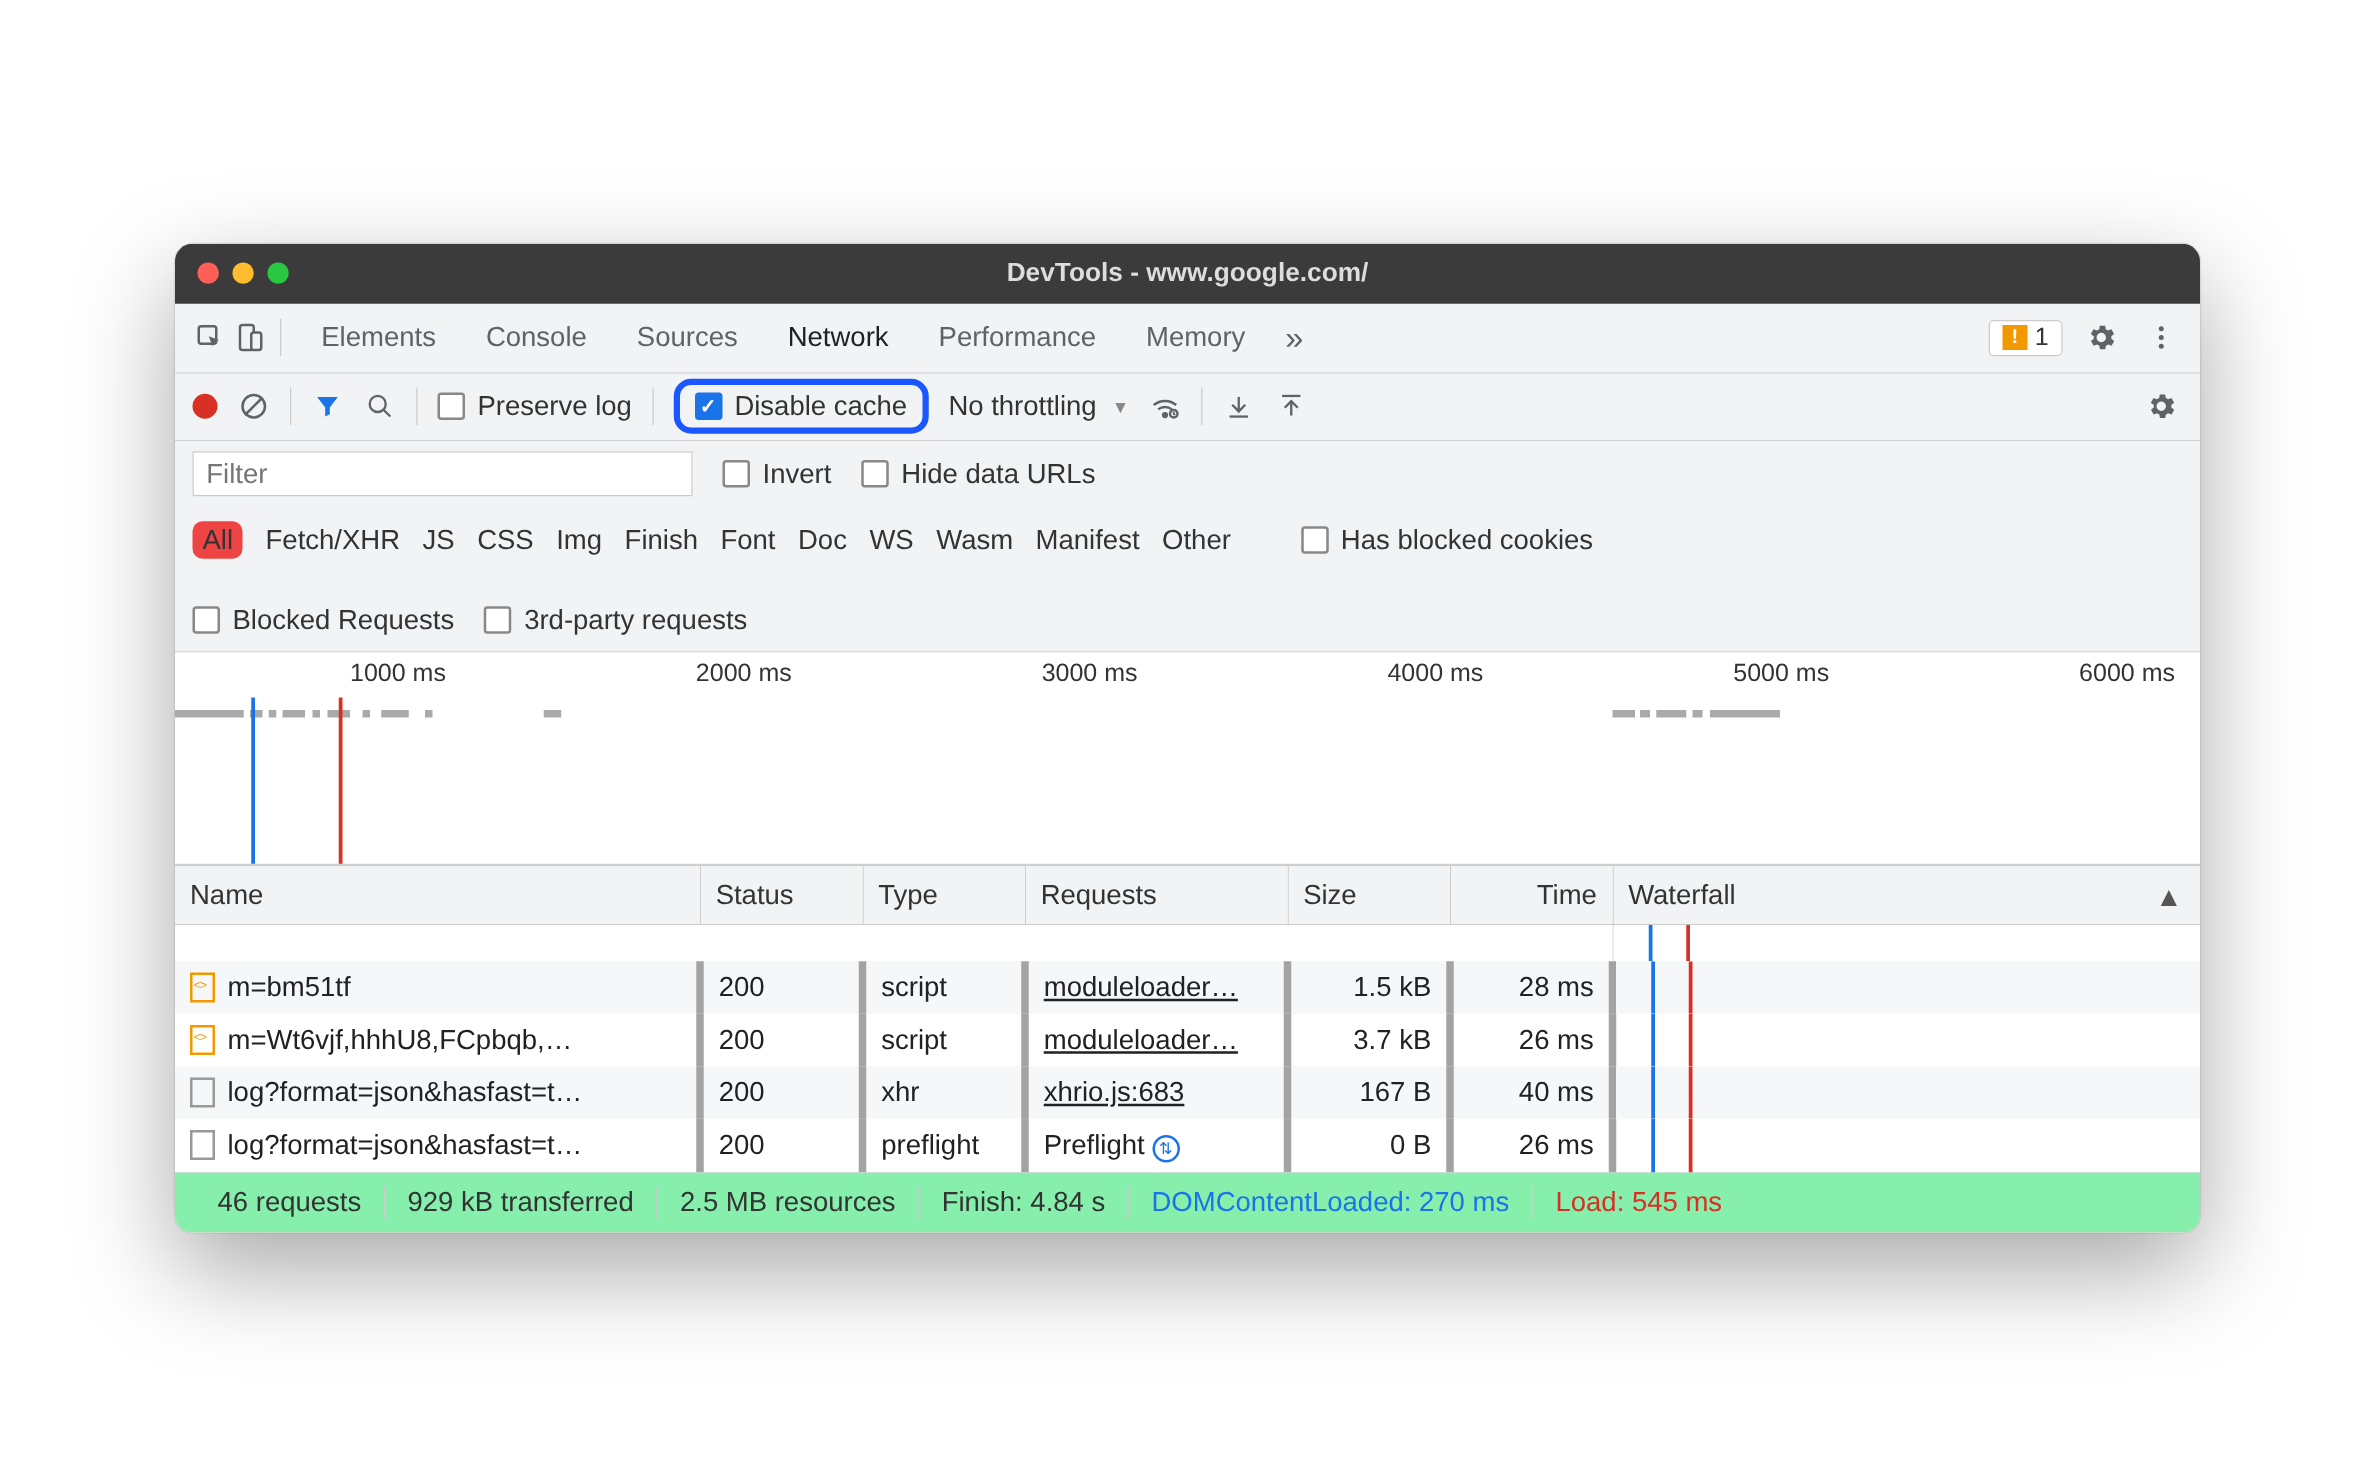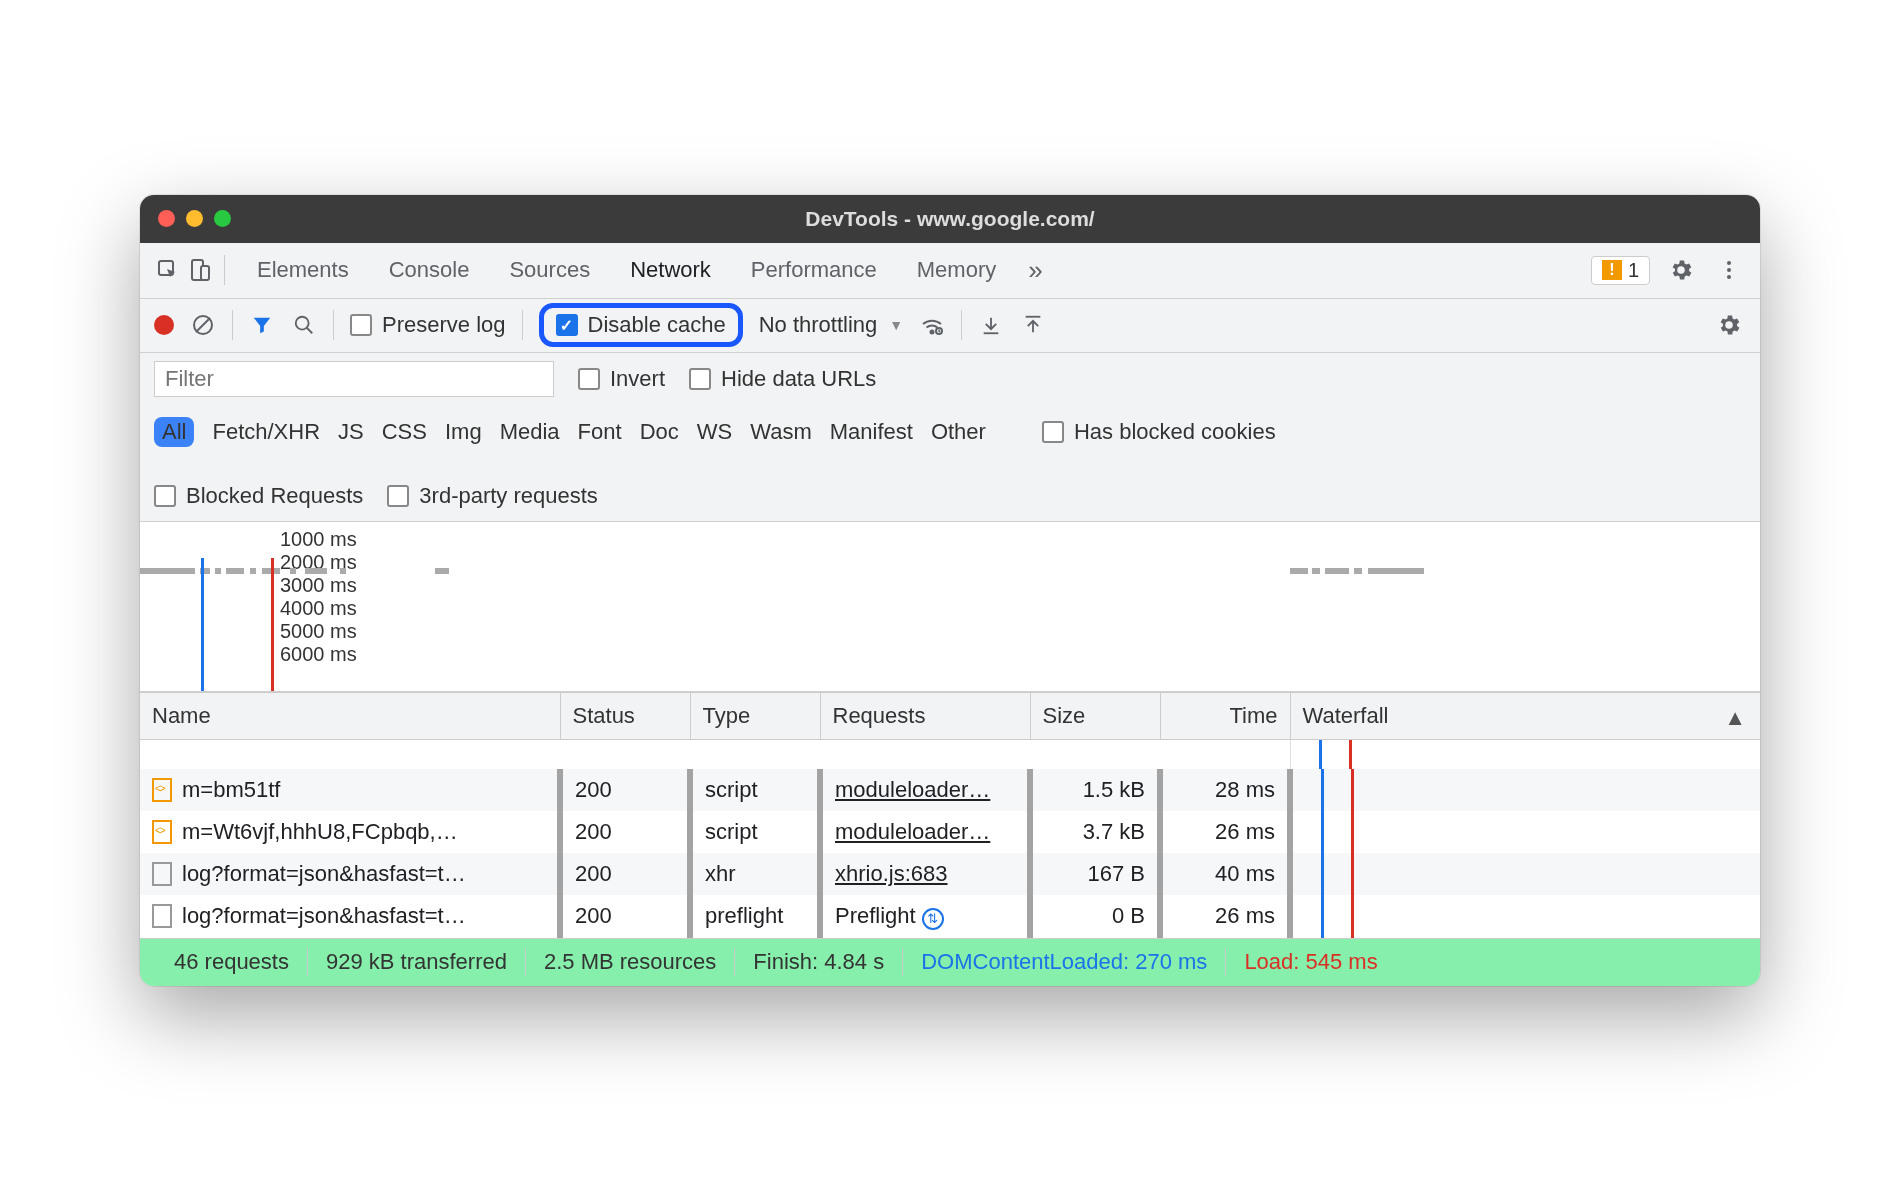--- a/index.html
+++ b/index.html
@@ -82,27 +82,27 @@
   display: flex; align-items: center; flex-wrap: wrap;
   padding: 8px 14px 0 14px; gap: 14px 24px;
   border-bottom: 1px solid #d0d0d0; background: #f1f3f4;
 }
 .filter-input {
   width: 400px; height: 36px; background: #fff; border: 1px solid #ccc;
   padding: 0 10px; font-size: 22px; color: #999;
 }
 .ftype-row { display: flex; align-items: center; gap: 18px; width: 100%; padding: 6px 0 10px 0; flex-wrap: wrap; font-size: 22px; color: #333; }
 .ftype { cursor: pointer; }
-.ftype.active { background: #3b82f6; border-radius: 8px; padding: 2px 8px; }
+.ftype.active { background: #ef4444; border-radius: 8px; padding: 2px 8px; }
 .row3 { display: flex; align-items: center; gap: 24px; width: 100%; padding-bottom: 12px; font-size: 22px; margin-top: 12px; }
 
 .timeline {
   height: 170px; border-bottom: 1px solid #d0d0d0; position: relative; background: #fff;
 }
-.timeline .ticks { display: flex; justify-content: space-between; padding: 6px 20px 0 140px; font-size: 20px; color: #333; flex-direction: column; }
+.timeline .ticks { display: flex; justify-content: space-between; padding: 6px 20px 0 140px; font-size: 20px; color: #333; }
 .timeline .marks { position: absolute; left: 0; right: 0; top: 46px; height: 14px; }
 .mark { position: absolute; top: 0; height: 6px; background: #aaa; }
 .vline { position: absolute; top: 36px; bottom: 0; width: 3px; }
 
 .table { width: 100%; border-collapse: collapse; }
 .table th {
   text-align: left; font-weight: 400; font-size: 22px; color: #333;
   background: #f1f3f4; border-top: 1px solid #ccc; border-bottom: 1px solid #ccc;
   border-right: 1px solid #ccc; padding: 10px 12px; position: relative;
 }
@@ -272,21 +272,21 @@
     <label class="chk">
       <span class="box"></span>
         <span>Hide data URLs</span>
     </label>
     <div class="ftype-row">
       <span class="ftype active">All</span>
       <span class="ftype">Fetch/XHR</span>
       <span class="ftype">JS</span>
       <span class="ftype">CSS</span>
       <span class="ftype">Img</span>
-      <span class="ftype">Media</span>
+      <span class="ftype">Finish</span>
       <span class="ftype">Font</span>
       <span class="ftype">Doc</span>
       <span class="ftype">WS</span>
       <span class="ftype">Wasm</span>
       <span class="ftype">Manifest</span>
       <span class="ftype">Other</span>
       <span style="width:20px"></span>
       <label class="chk">
         <span class="box"></span>
           <span>Has blocked cookies</span>

